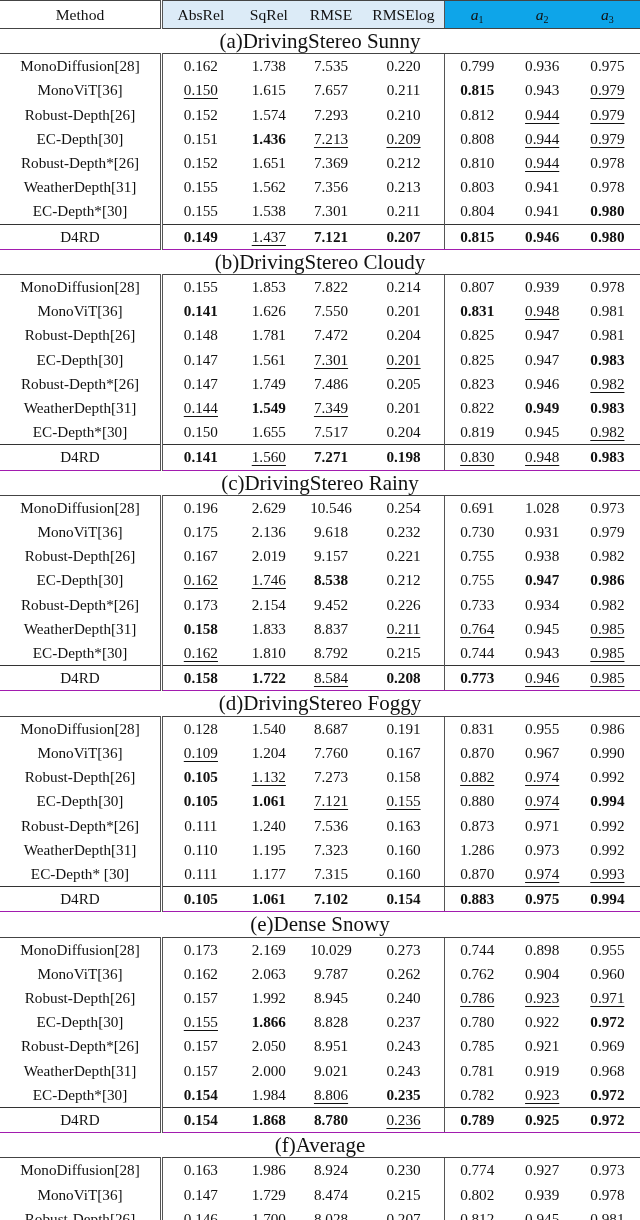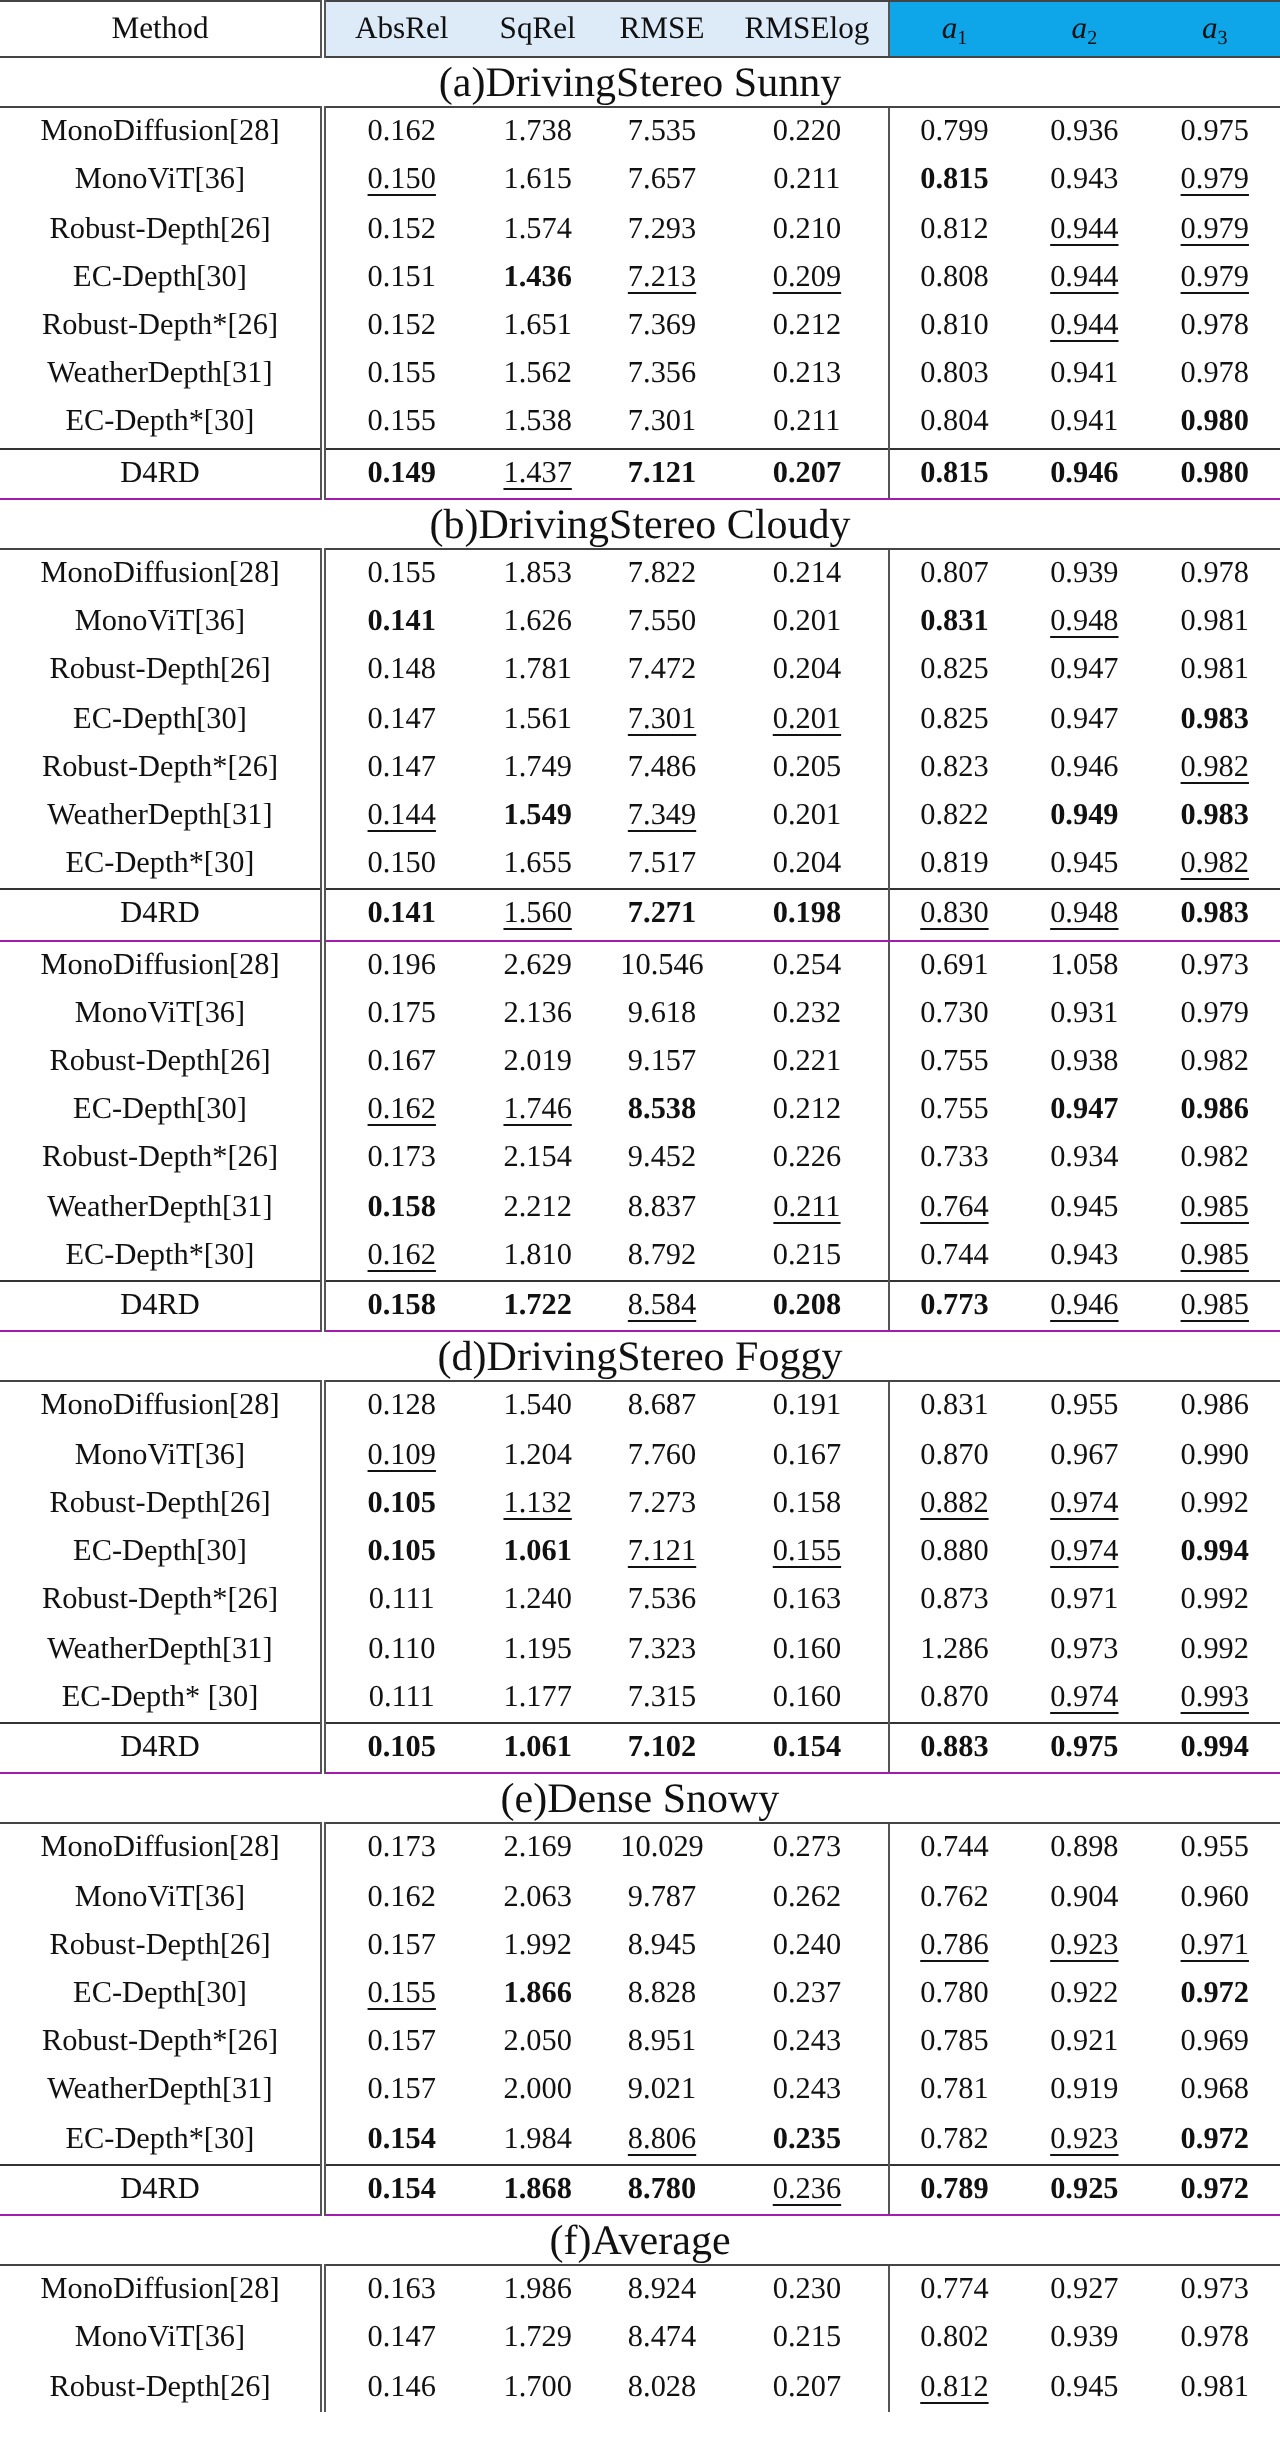--- a/index.html
+++ b/index.html
@@ -212,28 +212,31 @@
       <tr class="final">
         <td>D4RD</td>
         <td class="b-left2 bold">0.141</td>
         <td class="ul">1.560</td>
         <td class="bold">7.271</td>
         <td class="bold">0.198</td>
         <td class="b-left1 ul">0.830</td>
         <td class="ul">0.948</td>
         <td class="bold">0.983</td>
       </tr>
+      <tr class="section top-rule">
+        <td colspan="8">(c)DrivingStereo Rainy</td>
+      </tr>
       <tr>
         <td>MonoDiffusion[28]</td>
         <td class="b-left2">0.196</td>
         <td>2.629</td>
         <td>10.546</td>
         <td>0.254</td>
         <td class="b-left1">0.691</td>
-        <td>1.058</td>
+        <td>1.028</td>
         <td>0.973</td>
       </tr>
       <tr>
         <td>MonoViT[36]</td>
         <td class="b-left2">0.175</td>
         <td>2.136</td>
         <td>9.618</td>
         <td>0.232</td>
         <td class="b-left1">0.730</td>
         <td>0.931</td>
@@ -265,21 +268,21 @@
         <td>2.154</td>
         <td>9.452</td>
         <td>0.226</td>
         <td class="b-left1">0.733</td>
         <td>0.934</td>
         <td>0.982</td>
       </tr>
       <tr>
         <td>WeatherDepth[31]</td>
         <td class="b-left2 bold">0.158</td>
-        <td>2.212</td>
+        <td>1.833</td>
         <td>8.837</td>
         <td class="ul">0.211</td>
         <td class="b-left1 ul">0.764</td>
         <td>0.945</td>
         <td class="ul">0.985</td>
       </tr>
       <tr>
         <td>EC-Depth*[30]</td>
         <td class="b-left2 ul">0.162</td>
         <td>1.810</td>

